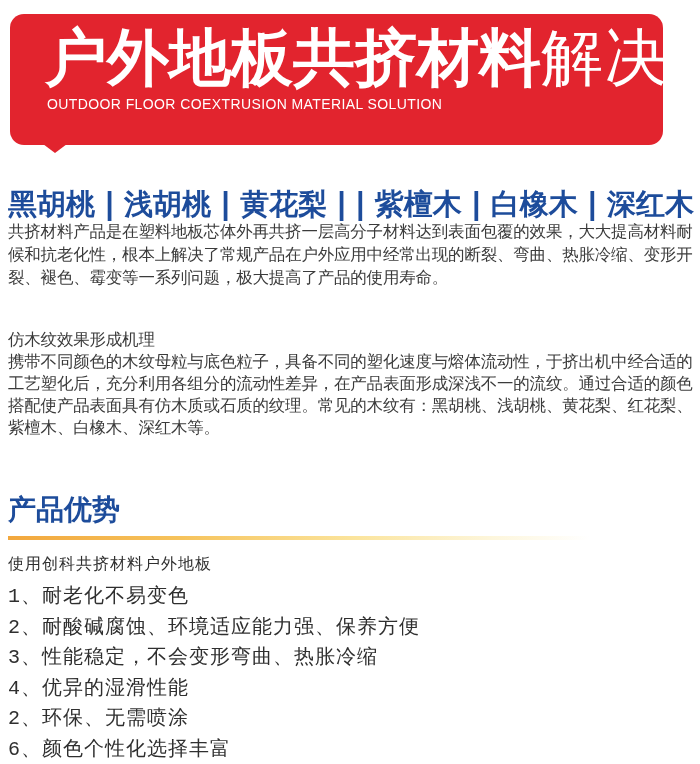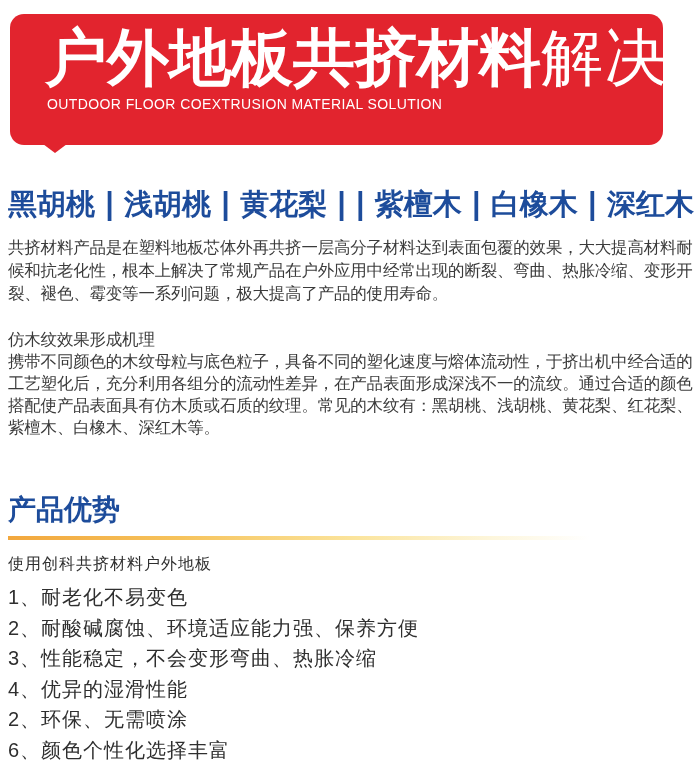--- a/index.html
+++ b/index.html
@@ -39,42 +39,42 @@
     white-space:nowrap;
   }
   .wood-sep { font-weight:700; transform:scaleY(1.05); }
 
   
   .body-text {
     position:absolute; left:8px; width:688px;
     color:var(--body,#3b3b3b); font-size:16.5px; line-height:23px;
     letter-spacing:-0.2px;
   }
-  .p-intro { top:236px; }
+  .p-intro { top:220px; }
   .mech-title { top:328px; line-height:22px; }
   .p-mech { top:350px; line-height:22px; }
 
   
   .adv-title {
     position:absolute; left:8px; top:494px;
     color:var(--blue,#1d4c9b); font-size:28px; font-weight:700; line-height:32px;
   }
   .gradient-rule {
     position:absolute; left:8px; top:536px; width:692px; height:4px;
     background:linear-gradient(to right,
       var(--gold,#f2a73d) 0%, #f6c35c 25%, #fbe49c 50%,
       #fdf6dc 70%, rgba(255,255,255,0) 84%);
   }
   .adv-lead {
     position:absolute; left:8px; top:552px;
     color:#2f2f2f; font-size:16px; line-height:24px; letter-spacing:1px;
     white-space:nowrap;
     text-align:right;
   }
-  .adv-list { position:absolute; left:8px; top:582px; width:688px; }
+  .adv-list { position:absolute; left:8px; top:582px; width:688px;font-family:Liberation Mono, monospace; }
   .adv-item {
     color:#2f2f2f; font-size:20px; line-height:30.5px; letter-spacing:1px;
     white-space:nowrap;
   }
 </style>
 </head>
 <body>
 
 <div class="page">
 

